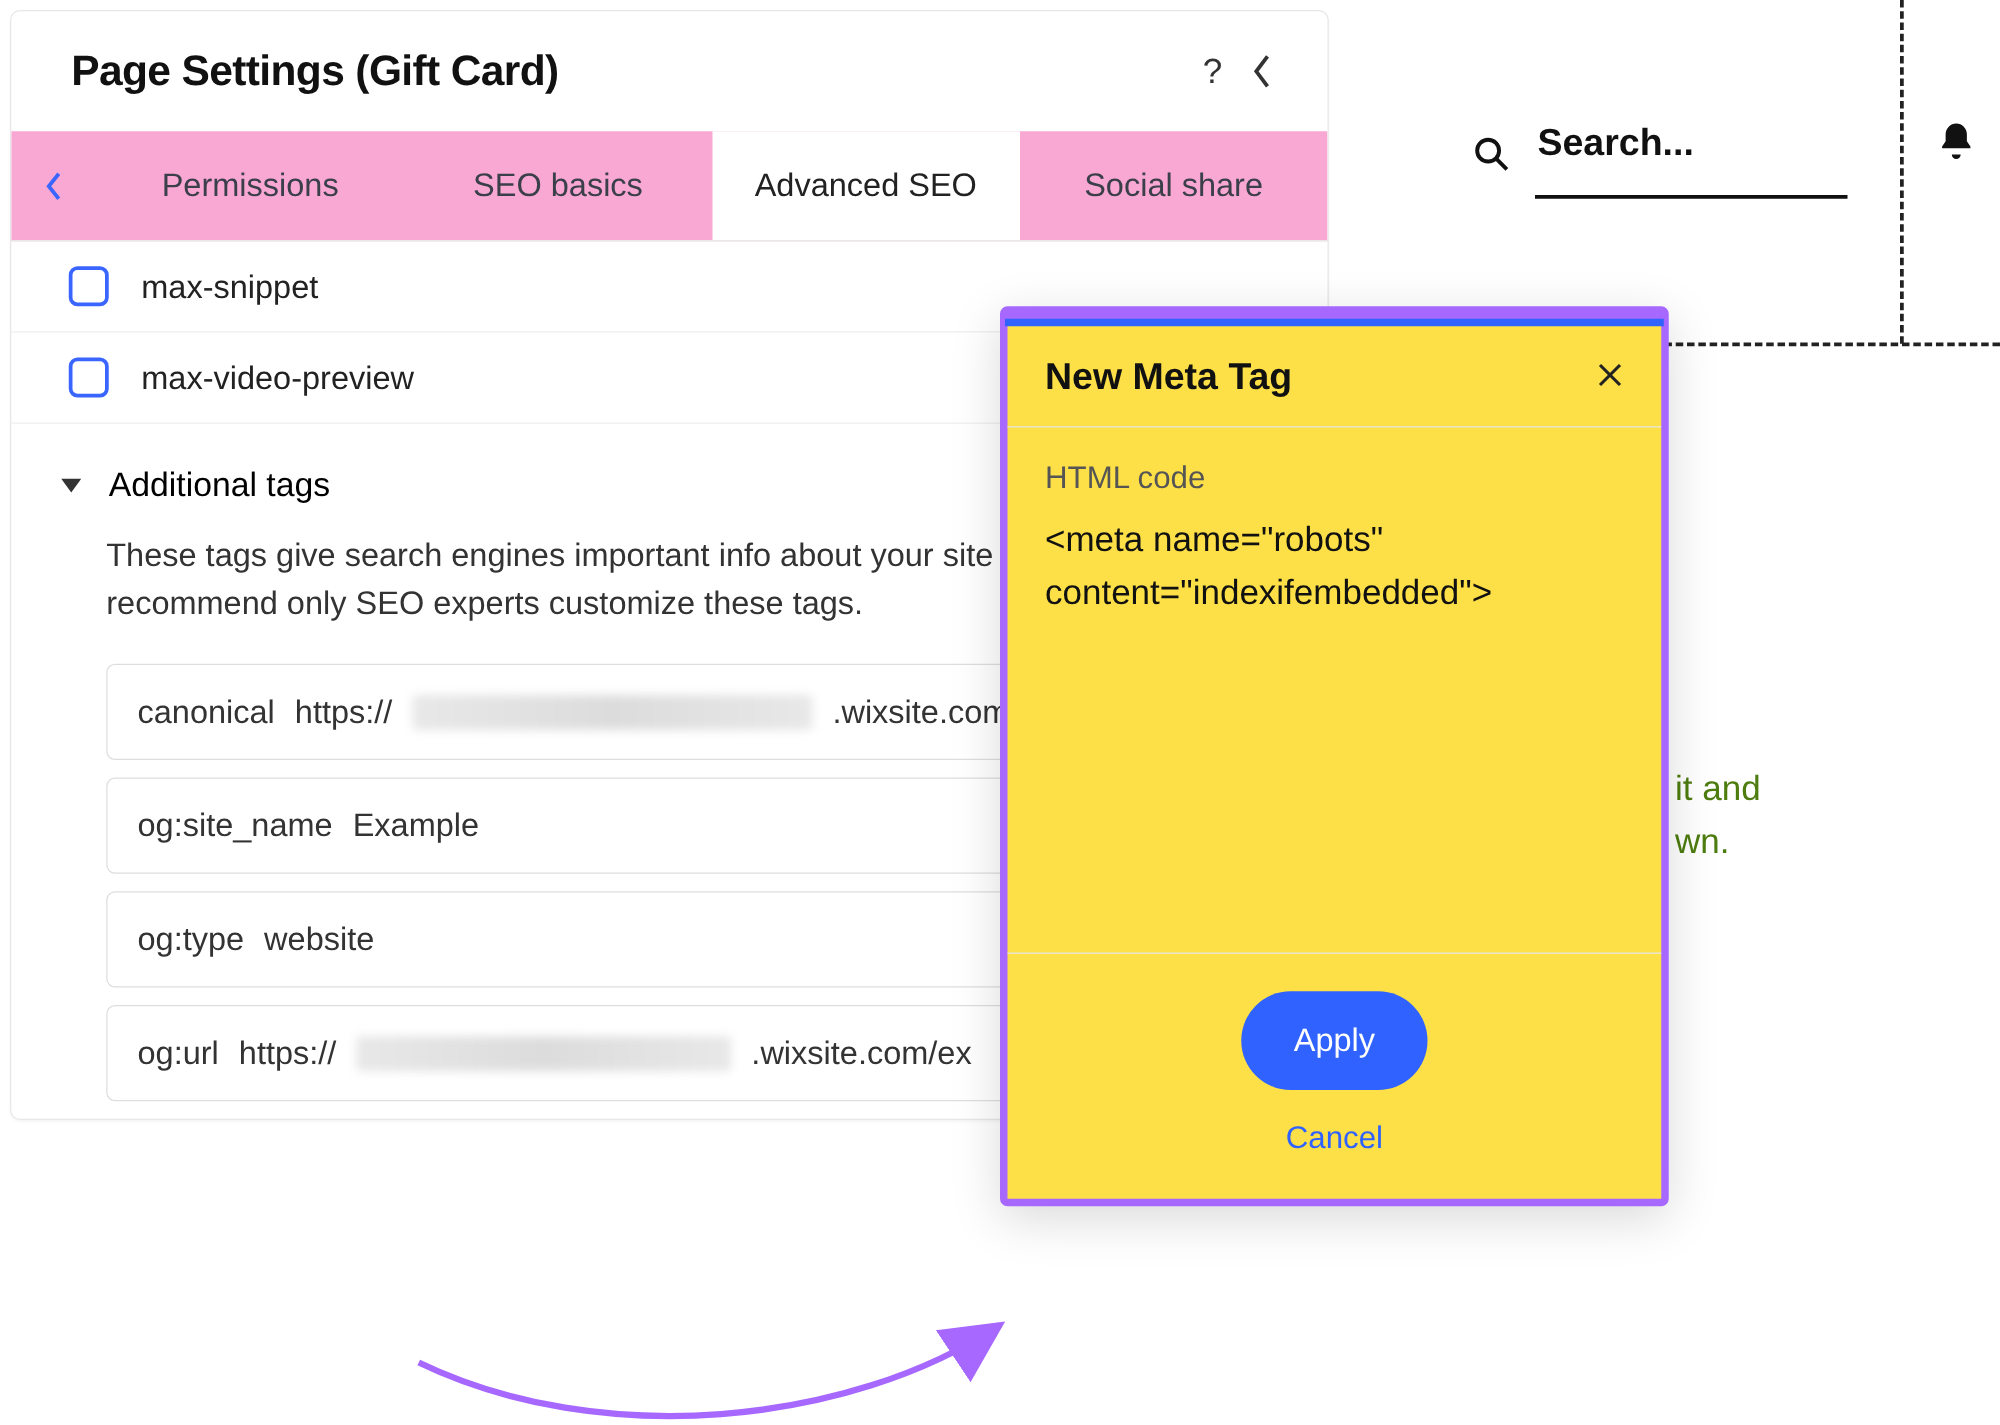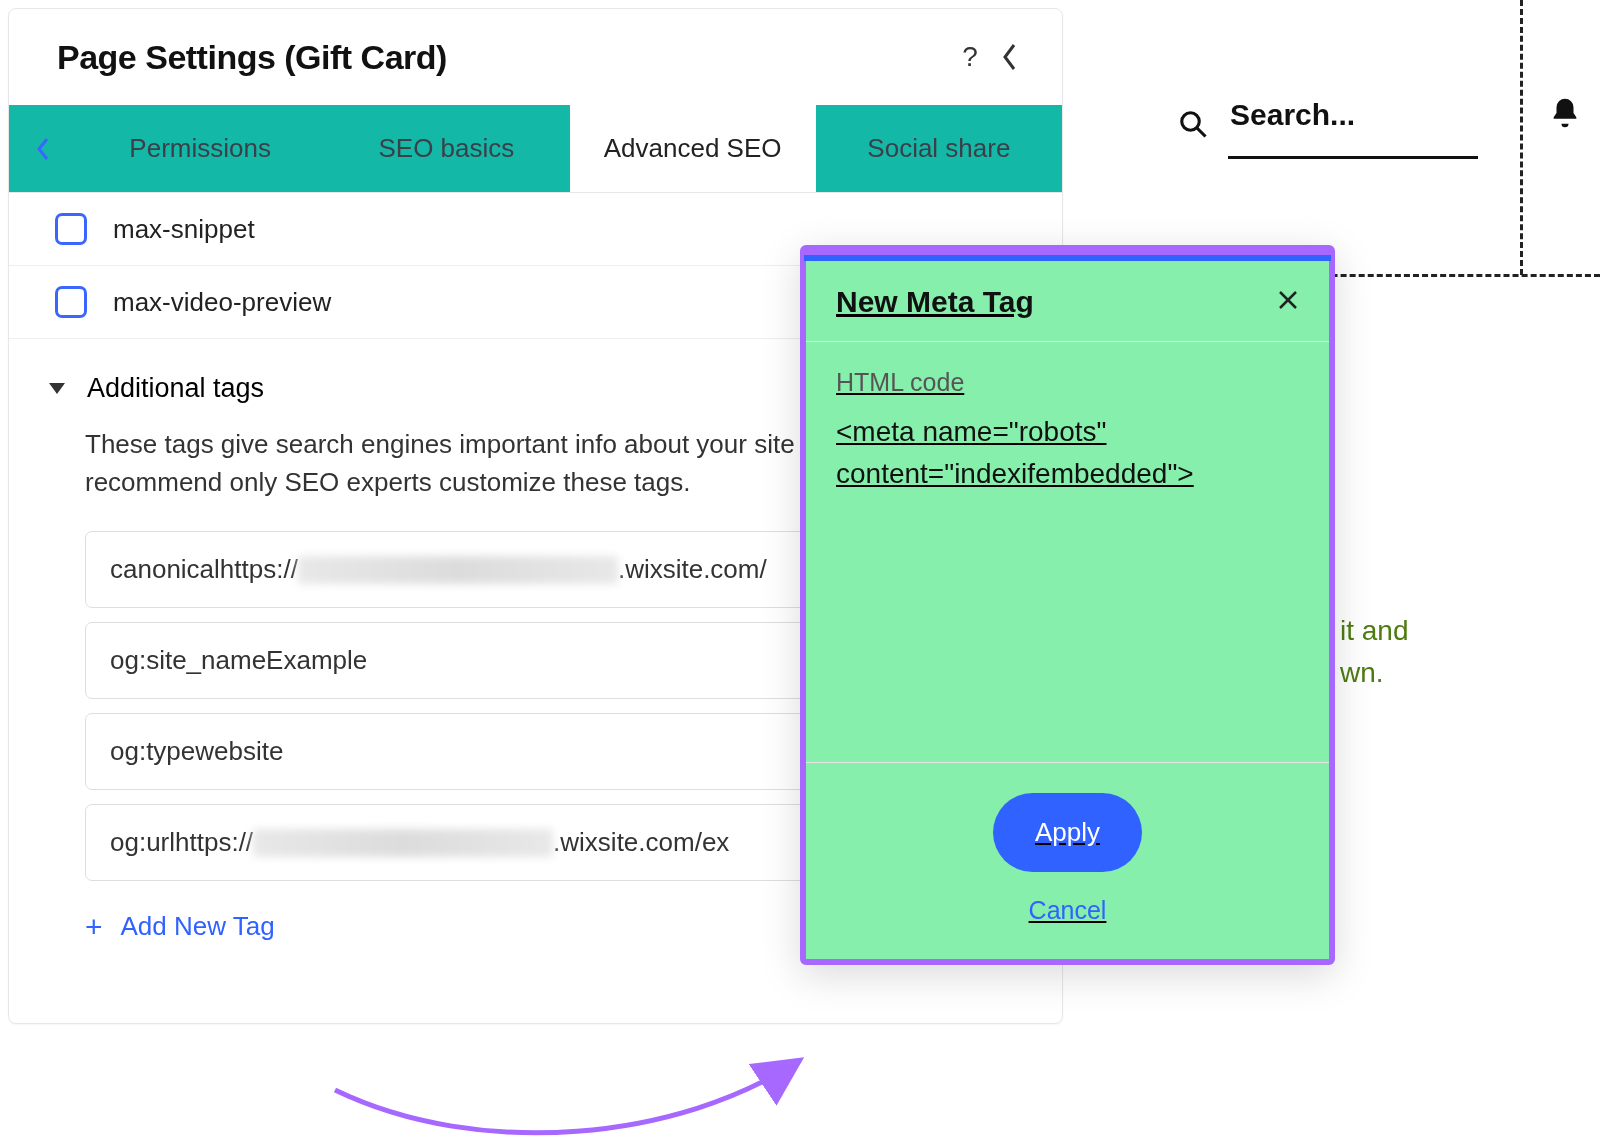--- a/index.html
+++ b/index.html
@@ -11,21 +11,21 @@
     position: relative;
     overflow: hidden;
   }
 
   
   .panel {
     position: absolute;
     left: 8px;
     top: 8px;
     width: 1055px;
-    height: 1016px;
+    height: 888px;
     background: #fff;
     border: 1px solid #e7e7e7;
     border-radius: 8px;
     overflow: hidden;
     box-shadow: 0 1px 2px rgba(0,0,0,0.04);
   }
   .panel-header {
     display: flex;
     align-items: center;
     padding: 28px 32px 28px 48px;
@@ -44,21 +44,21 @@
     color: #333;
     cursor: pointer;
   }
   .hdr-btn.help { font-weight: 500; }
   .hdr-btn.back svg { width: 16px; height: 28px; }
 
   
   .tabs {
     display: flex;
     align-items: stretch;
-    background: #14b8a6;
+    background: #f9a8d4;
     height: 88px;
     border-bottom: 1px solid #e7e7e7;
   }
   .tab-nav {
     width: 68px;
     display: flex; align-items: center; justify-content: center;
     cursor: pointer;
   }
   .tab-nav svg { width: 14px; height: 24px; stroke: #3a66ff; }
   .tab {
@@ -126,20 +126,21 @@
   .tag-item {
     border: 1px solid #dedede;
     border-radius: 7px;
     background: #fff;
     padding: 22px 24px;
     font-size: 26px;
     color: #333;
     margin-bottom: 14px;
     display: flex;
     align-items: center;
+    gap: 16px;
     overflow: hidden;
     white-space: nowrap;
   }
   .tag-key { color: #333; }
   .tag-val { color: #333; }
   .blur {
     display:inline-block;
     width: 320px; height: 28px;
     background: linear-gradient(90deg,#e8e8e8,#dcdcdc,#e8e8e8);
     filter: blur(4px);
@@ -159,27 +160,26 @@
     font-size: 30px;
     line-height: 1;
   }
 
   
   .modal {
     position: absolute;
     left: 800px;
     top: 245px;
     width: 535px;
-    background: #86efac;
+    background: #fde047;
     border: 6px solid #a768ff;
     border-top-width: 12px;
     border-radius: 6px;
     box-shadow: 0 10px 40px rgba(0,0,0,0.15);
     z-index: 20;
-    text-decoration: underline;
   }
   .modal-bluebar {
     height: 6px; background:#2f62ff; margin:-2px -2px 0 -2px;
   }
   .modal-head {
     display:flex; align-items:center;
     padding: 24px 30px 22px 30px;
     border-bottom: 1px solid #e6e6e6;
   }
   .modal-title {

